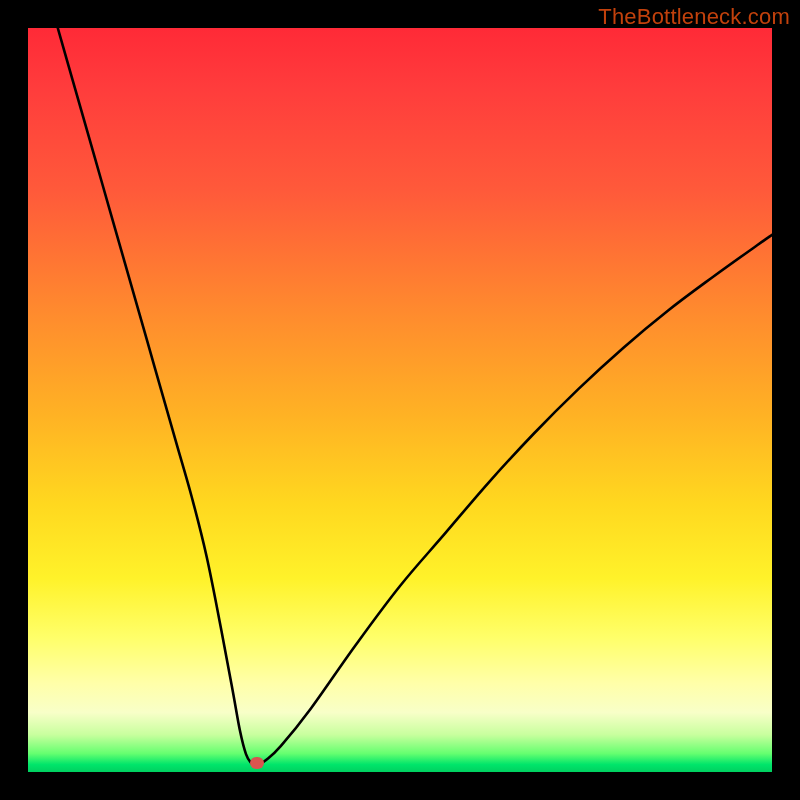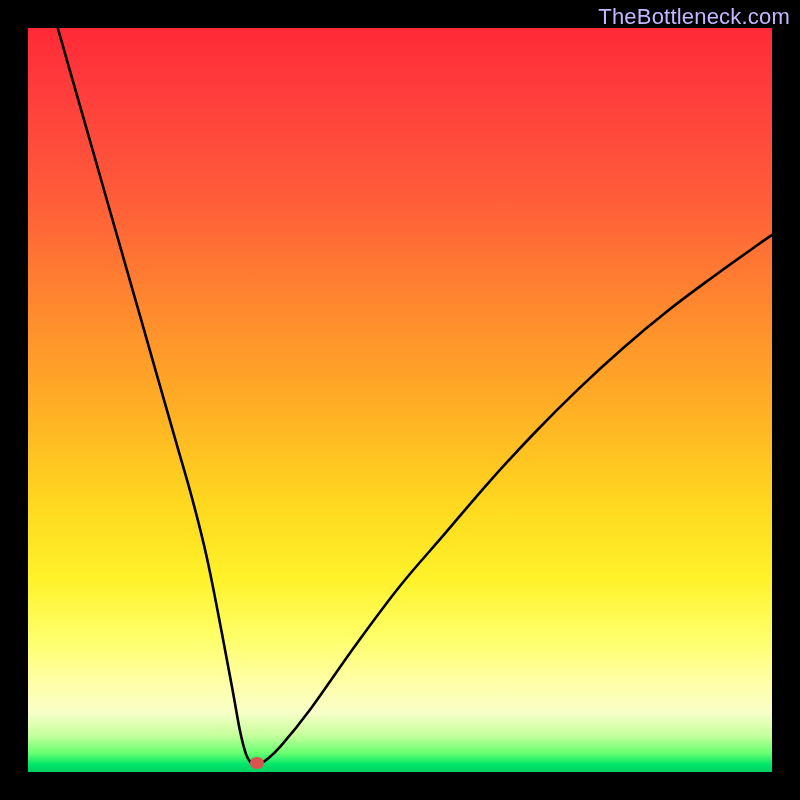--- a/index.html
+++ b/index.html
@@ -41,21 +41,21 @@
       #c8ff9e 95%,
       #66ff70 97.5%,
       #00e56a 99%,
       #00d060 100%
     );
   }
   .watermark {
     position: absolute;
     top: 4px;
     right: 10px;
-    color: #c4b5fd;
+    color: #c2410c;
     font-size: 22px;
     letter-spacing: 0.2px;
     font-weight: 400;
   }
   svg.curve {
     position: absolute;
     top: 0;
     left: 0;
     width: 744px;
     height: 744px;

